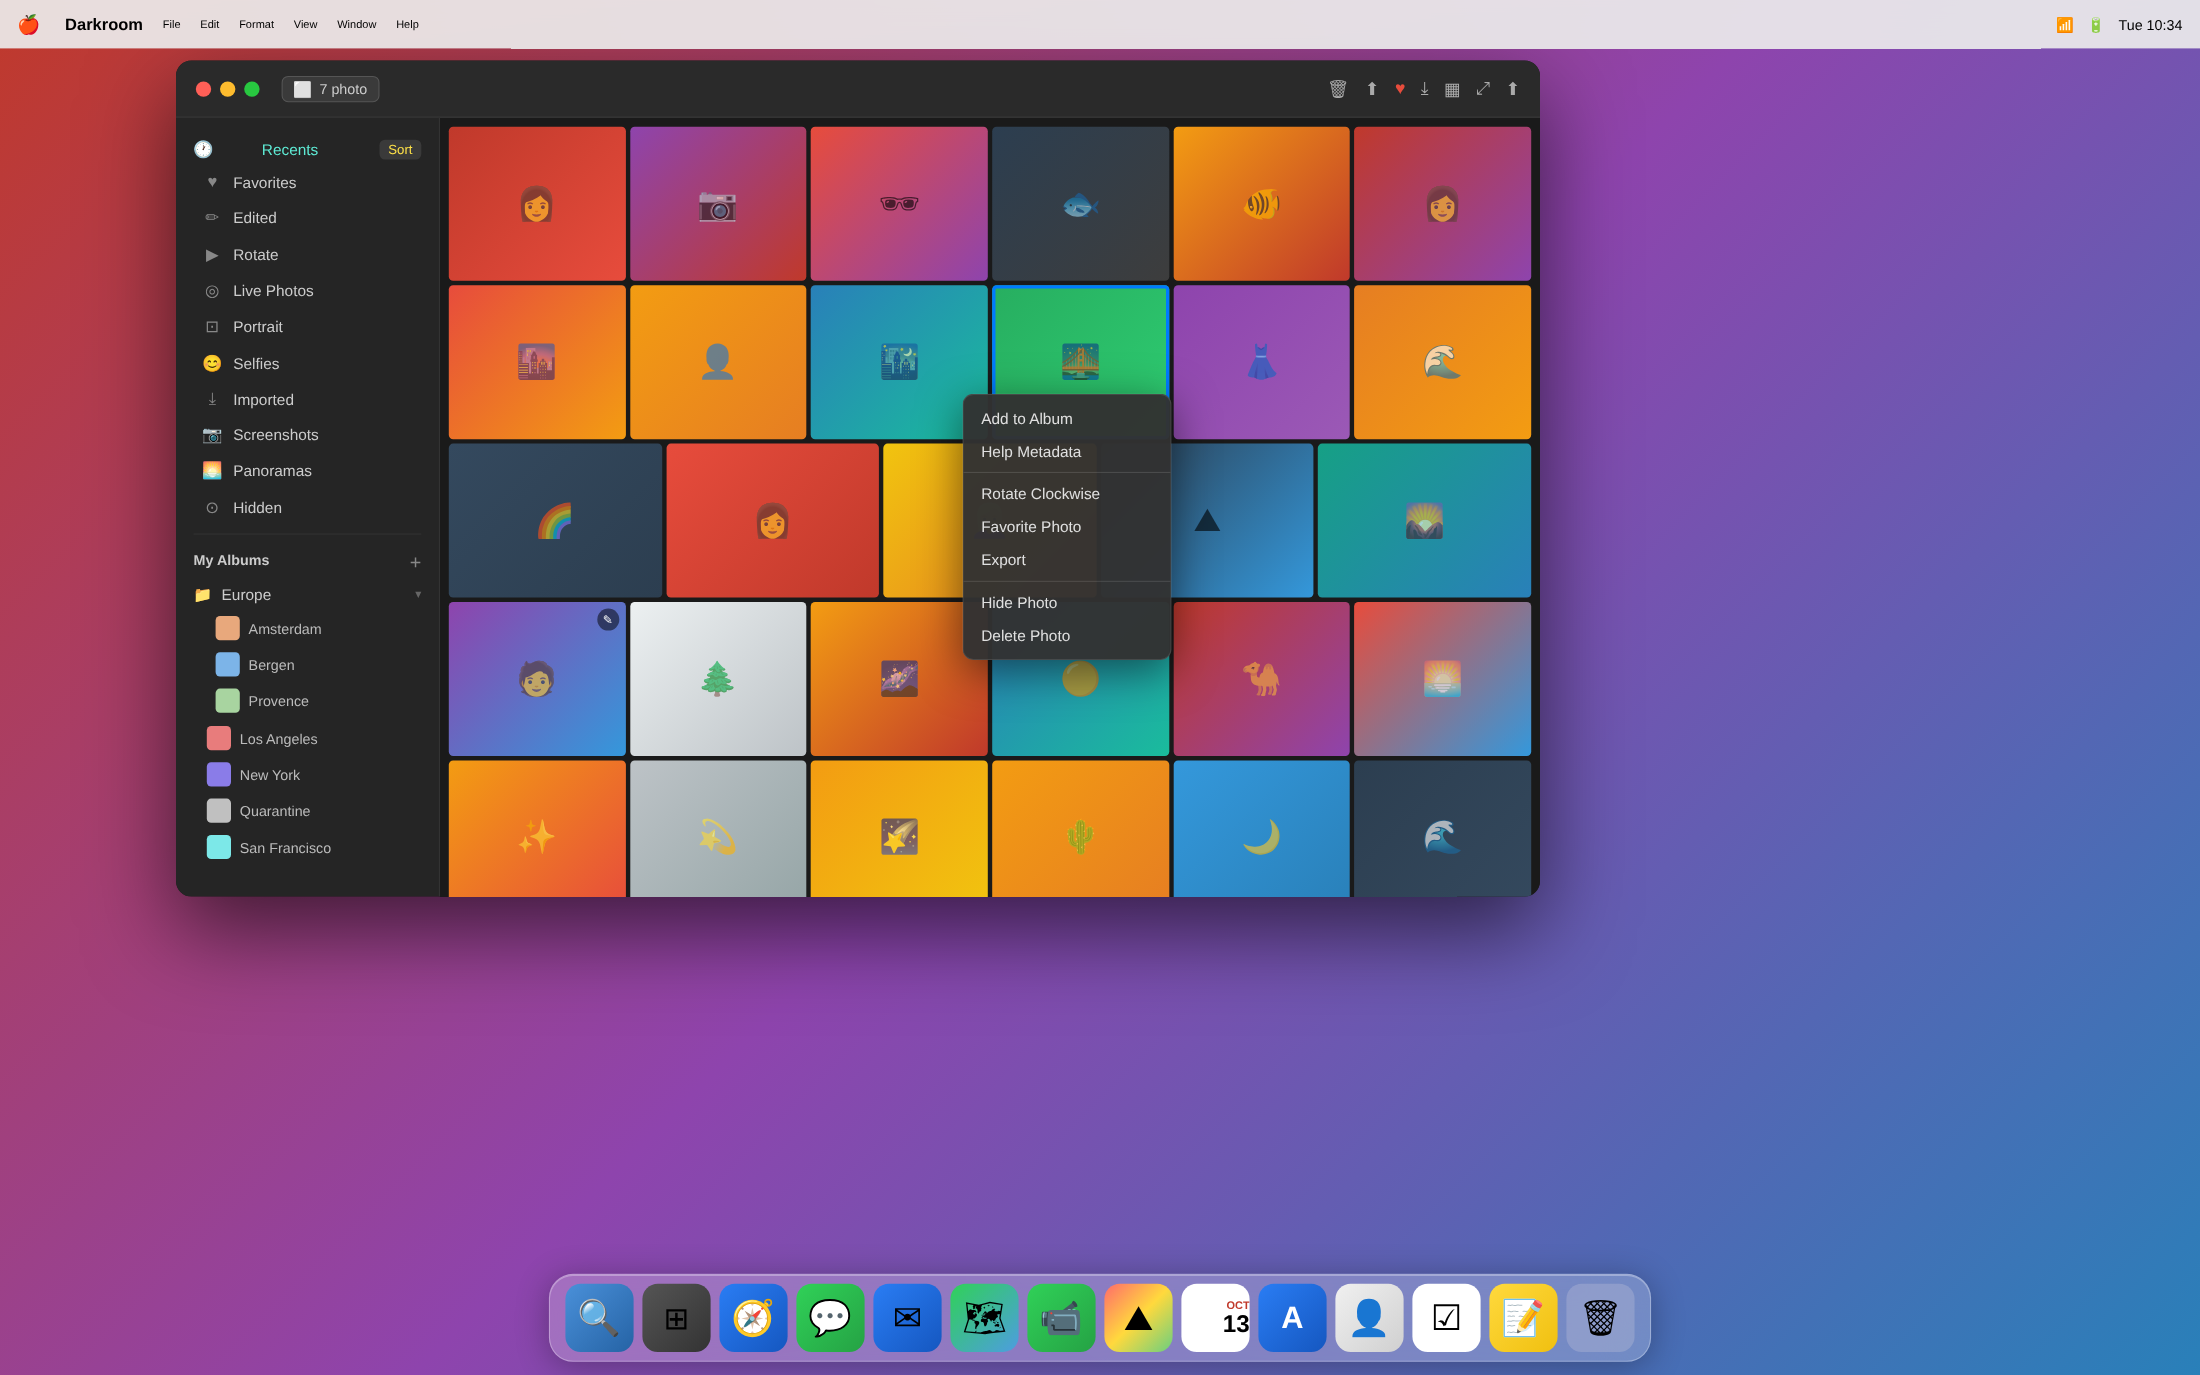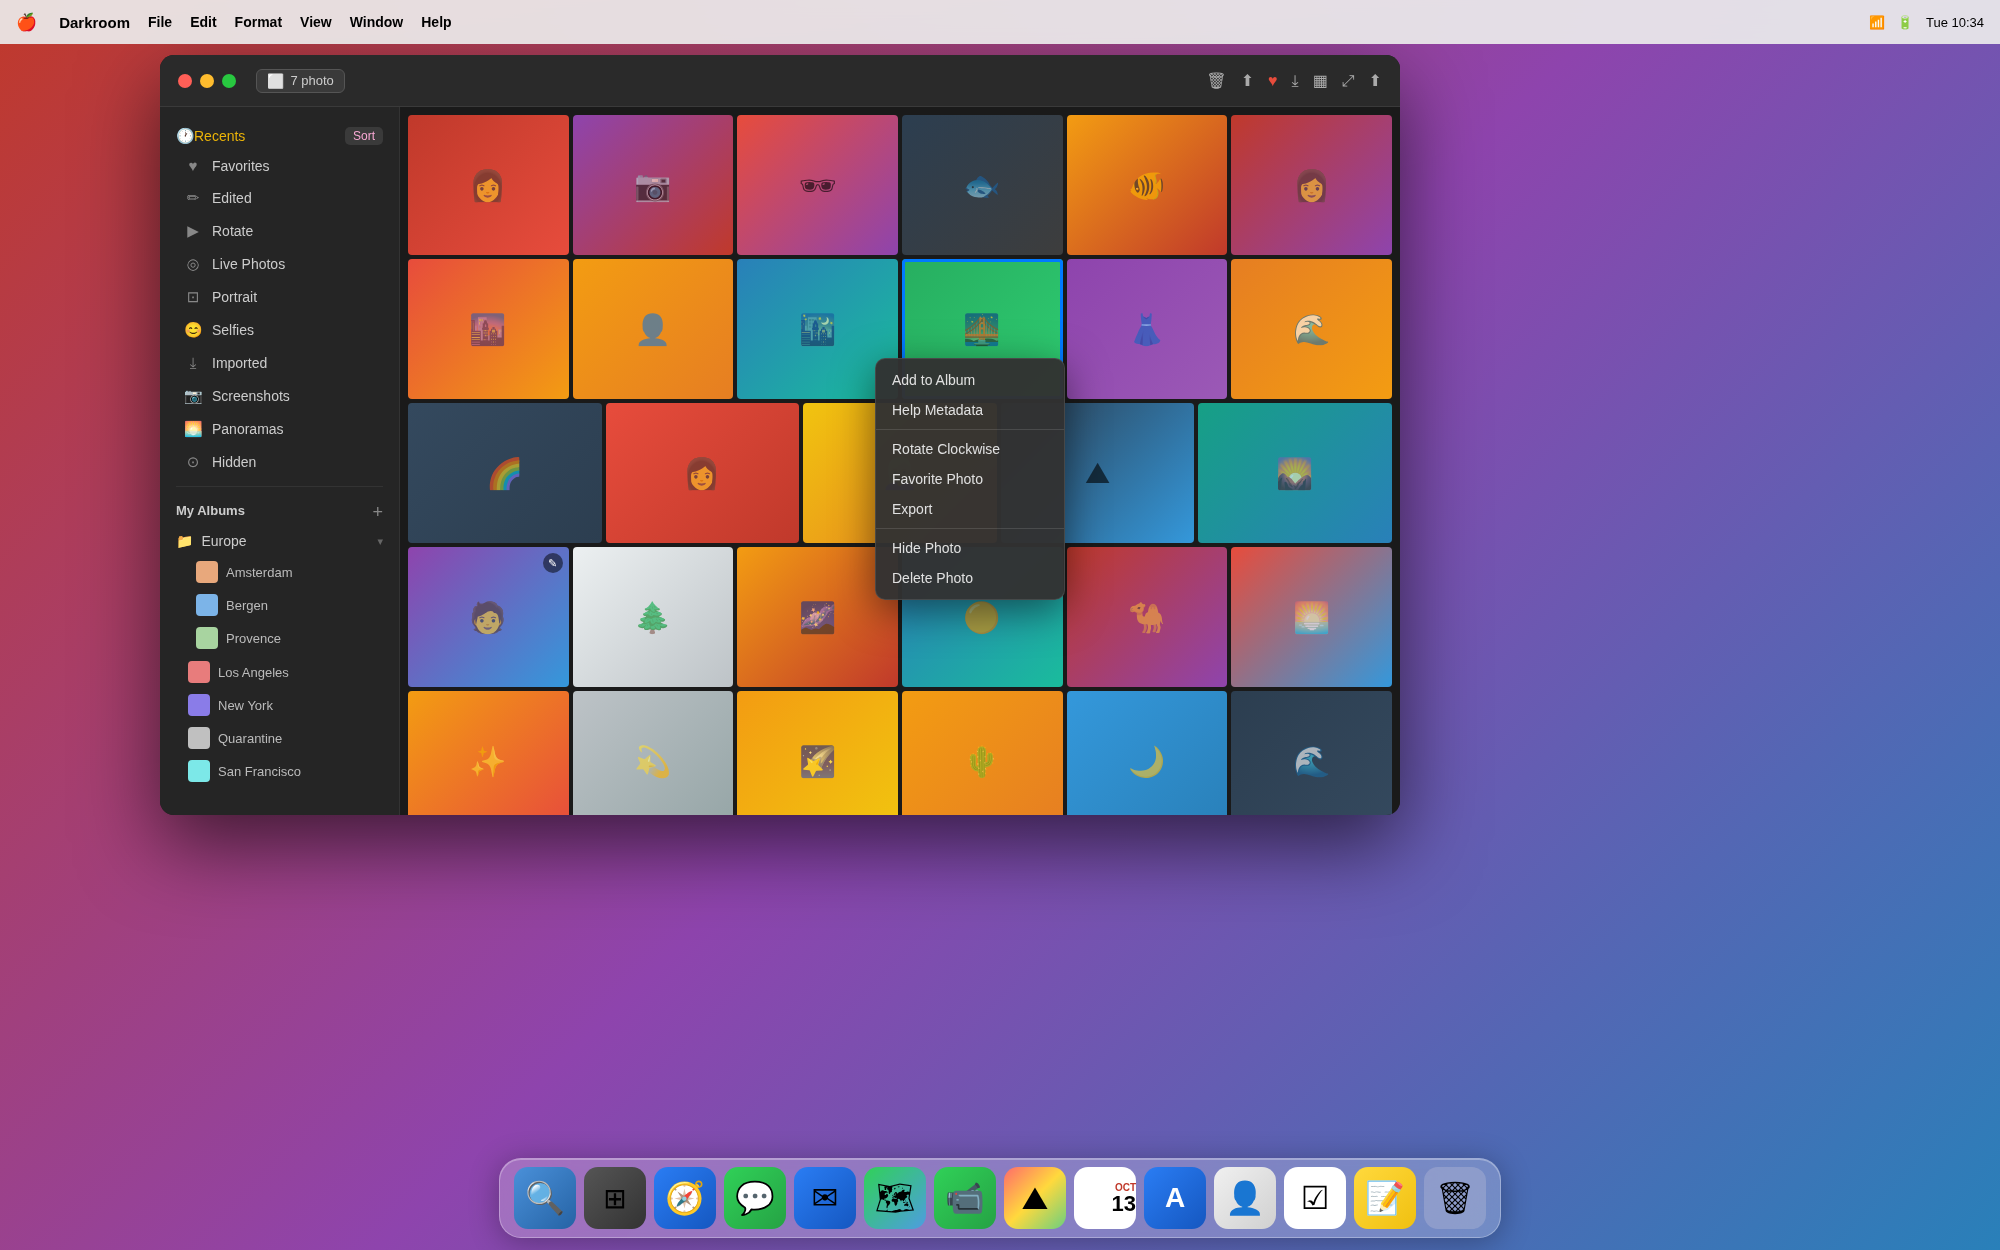--- a/index.html
+++ b/index.html
@@ -32,23 +32,22 @@
       gap: 18px;
     }
     .apple-logo {
       font-size: 17px;
       margin-right: 4px;
     }
     .menubar-app-name {
       font-weight: 600;
     }
     .menubar-item {
-      font-size: 14px;
+      font-size: 10px;
       cursor: default;
-      font-weight: bold;
     }
     .menubar-right {
       margin-left: auto;
       display: flex;
       align-items: center;
       gap: 12px;
       font-size: 13px;
     }
 
     
@@ -155,21 +154,21 @@
     .sidebar-item-icon {
       font-size: 15px;
       width: 18px;
       text-align: center;
       color: #888;
     }
     .sidebar-item-label { flex: 1; }
     .sidebar-sort-btn {
       background: #3a3a3a;
       border: none;
-      color: #f9a8d4;
+      color: #fde047;
       font-size: 12px;
       padding: 2px 8px;
       border-radius: 5px;
       cursor: pointer;
     }
 
     .sidebar-divider {
       height: 1px;
       background: #333;
       margin: 8px 16px;
@@ -411,21 +410,21 @@
       <span class="title-icon">⬆</span>
     </div>
   </div>
 
   <div class="main-content">
 
     <div class="sidebar">
 
       <div class="sidebar-section-header">
         <span class="sidebar-item-icon">🕐</span>
-        <span style="flex:1;font-size:14px;color:#eab308;font-weight:500;">Recents</span>
+        <span style="flex:1;font-size:14px;color:#5eead4;font-weight:500;margin-left:44px;">Recents</span>
         <button class="sidebar-sort-btn">Sort</button>
       </div>
 
       <div class="sidebar-item">
         <span class="sidebar-item-icon">♥</span>
         <span class="sidebar-item-label">Favorites</span>
       </div>
       <div class="sidebar-item">
         <span class="sidebar-item-icon">✏</span>
         <span class="sidebar-item-label">Edited</span>

